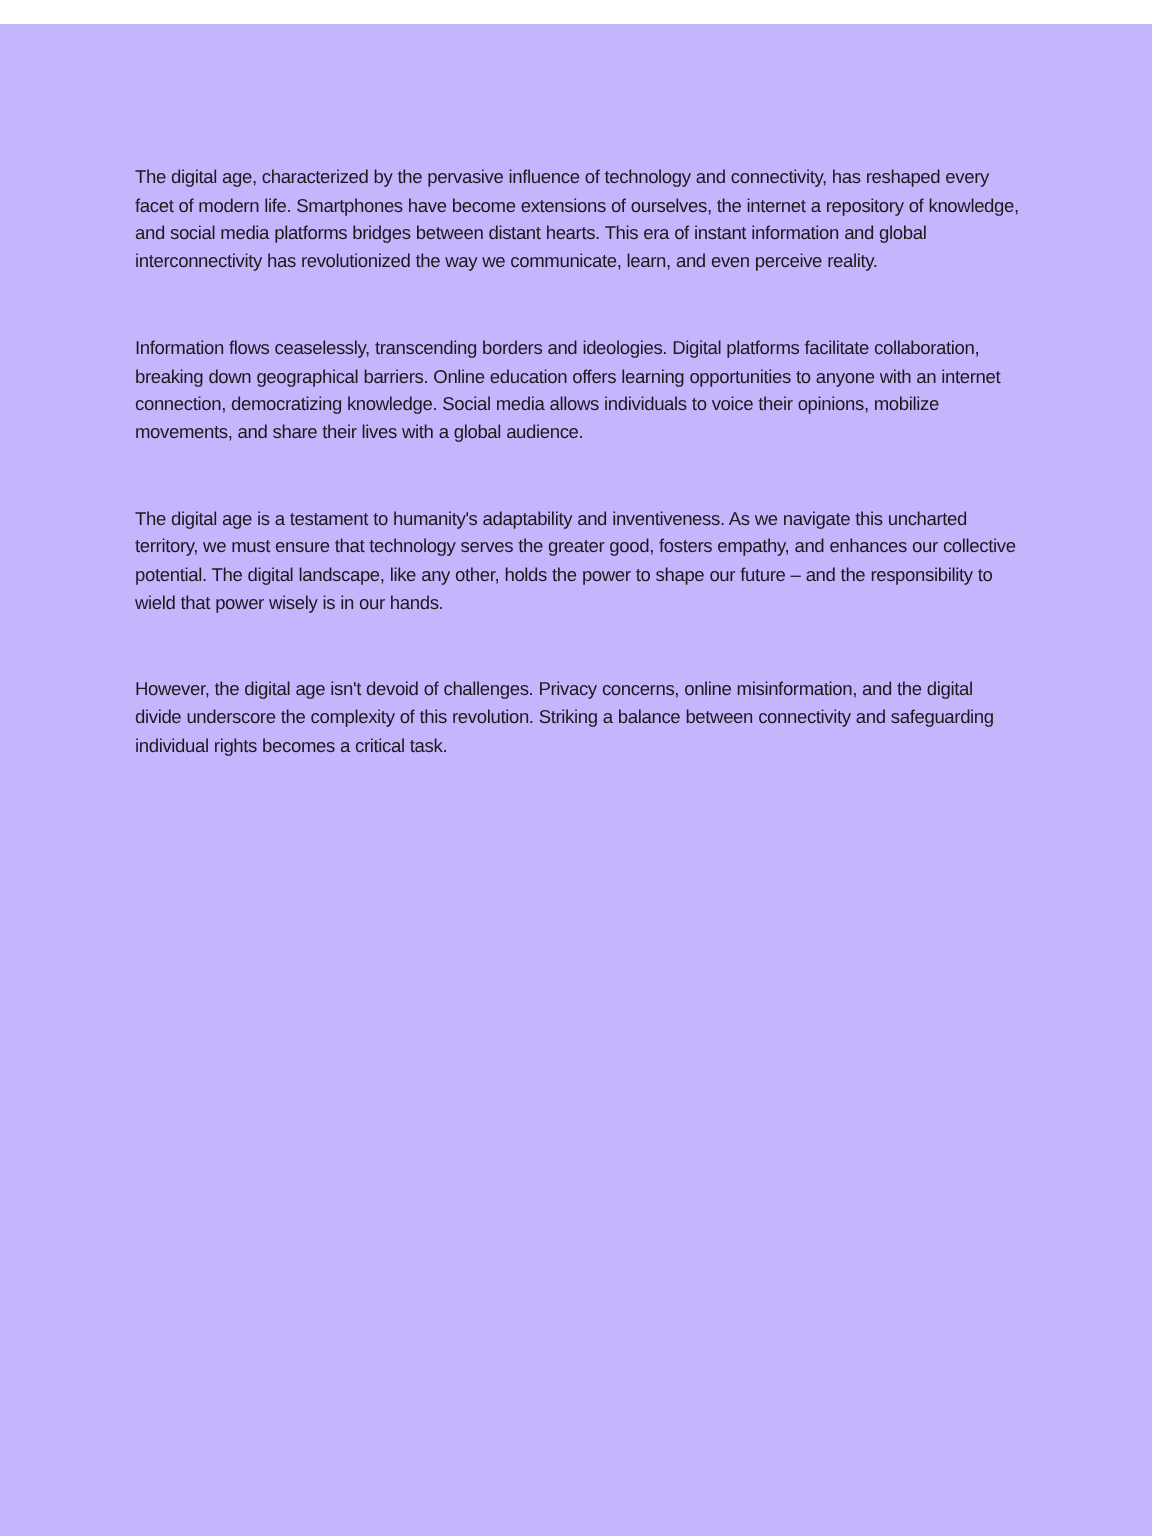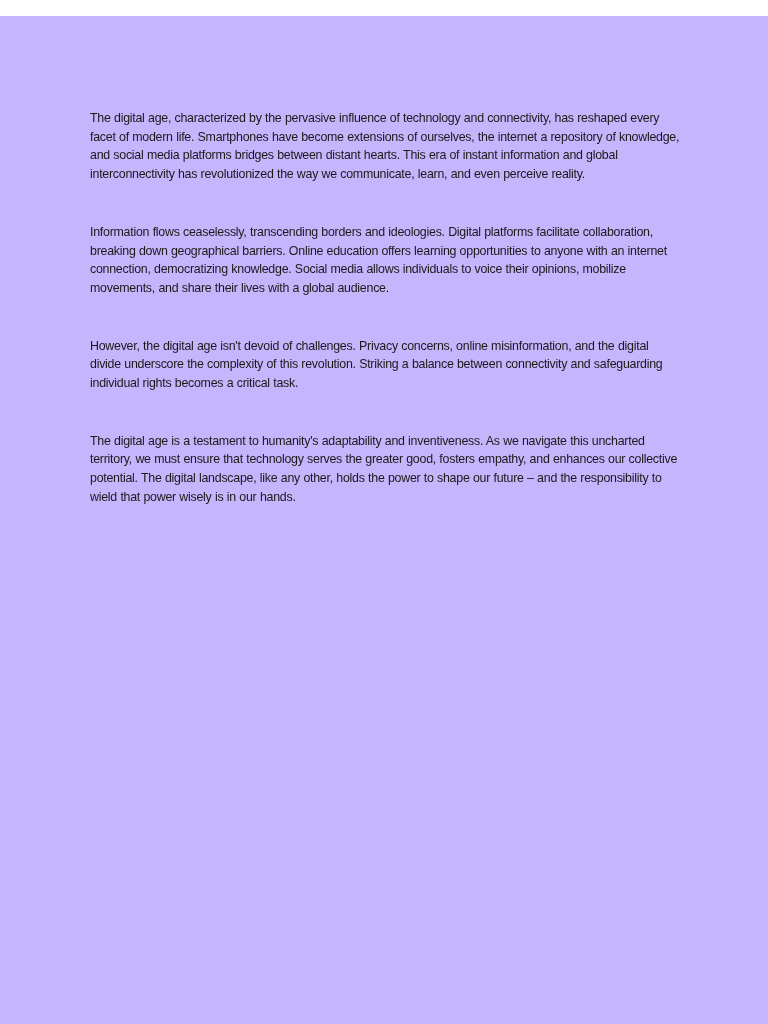--- a/index.html
+++ b/index.html
@@ -37,16 +37,16 @@
       word-spacing: 0.2px;
     }
   </style>
 </head>
 <body>
 
 <div class="page">
   <div class="content">
     <p class="para">The digital age, characterized by the pervasive influence of technology and connectivity, has reshaped every facet of modern life. Smartphones have become extensions of ourselves, the internet a repository of knowledge, and social media platforms bridges between distant hearts. This era of instant information and global interconnectivity has revolutionized the way we communicate, learn, and even perceive reality.</p>
     <p class="para">Information flows ceaselessly, transcending borders and ideologies. Digital platforms facilitate collaboration, breaking down geographical barriers. Online education offers learning opportunities to anyone with an internet connection, democratizing knowledge. Social media allows individuals to voice their opinions, mobilize movements, and share their lives with a global audience.</p>
+    <p class="para">The digital age is a testament to humanity's adaptability and inventiveness. As we navigate this uncharted territory, we must ensure that technology serves the greater good, fosters empathy, and enhances our collective potential. The digital landscape, like any other, holds the power to shape our future – and the responsibility to wield that power wisely is in our hands.</p>
     <p class="para">However, the digital age isn't devoid of challenges. Privacy concerns, online misinformation, and the digital divide underscore the complexity of this revolution. Striking a balance between connectivity and safeguarding individual rights becomes a critical task.</p>
-    <p class="para">The digital age is a testament to humanity's adaptability and inventiveness. As we navigate this uncharted territory, we must ensure that technology serves the greater good, fosters empathy, and enhances our collective potential. The digital landscape, like any other, holds the power to shape our future – and the responsibility to wield that power wisely is in our hands.</p>
   </div>
 </div>
 
 </body></html>

